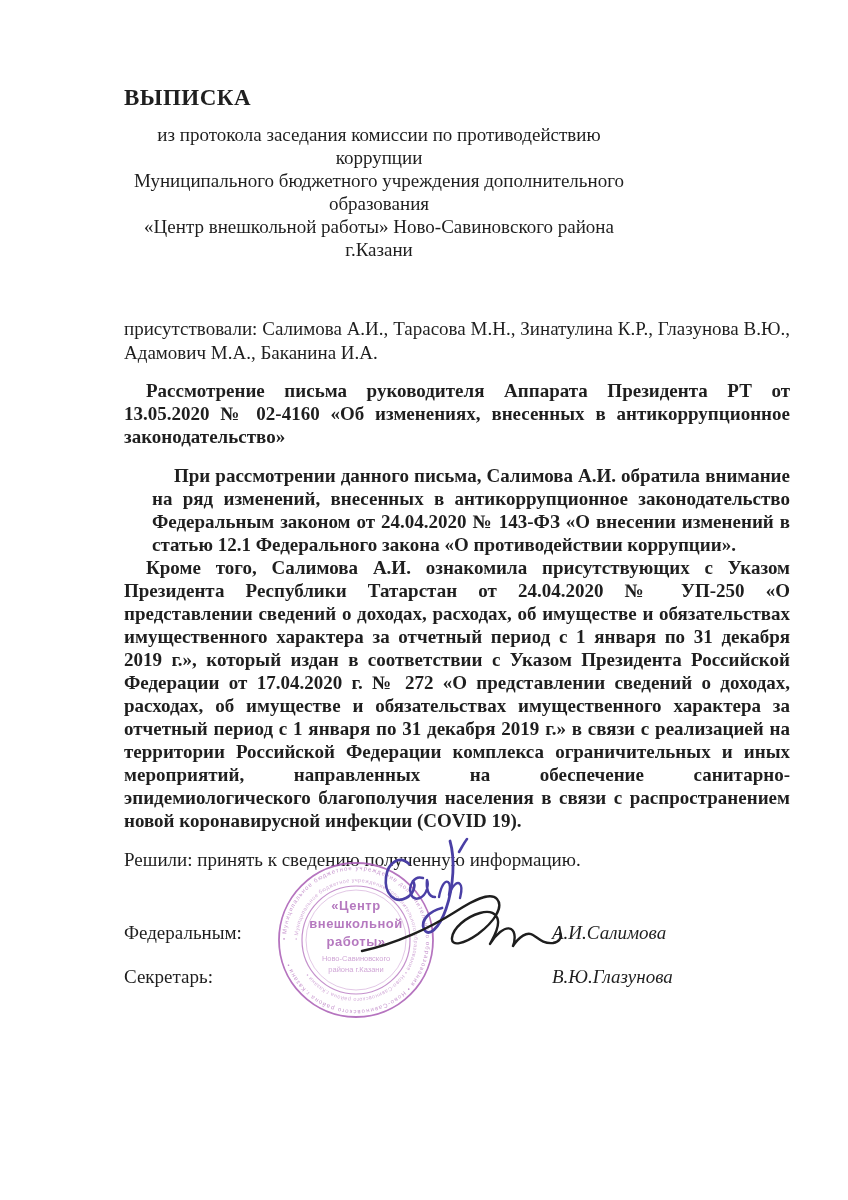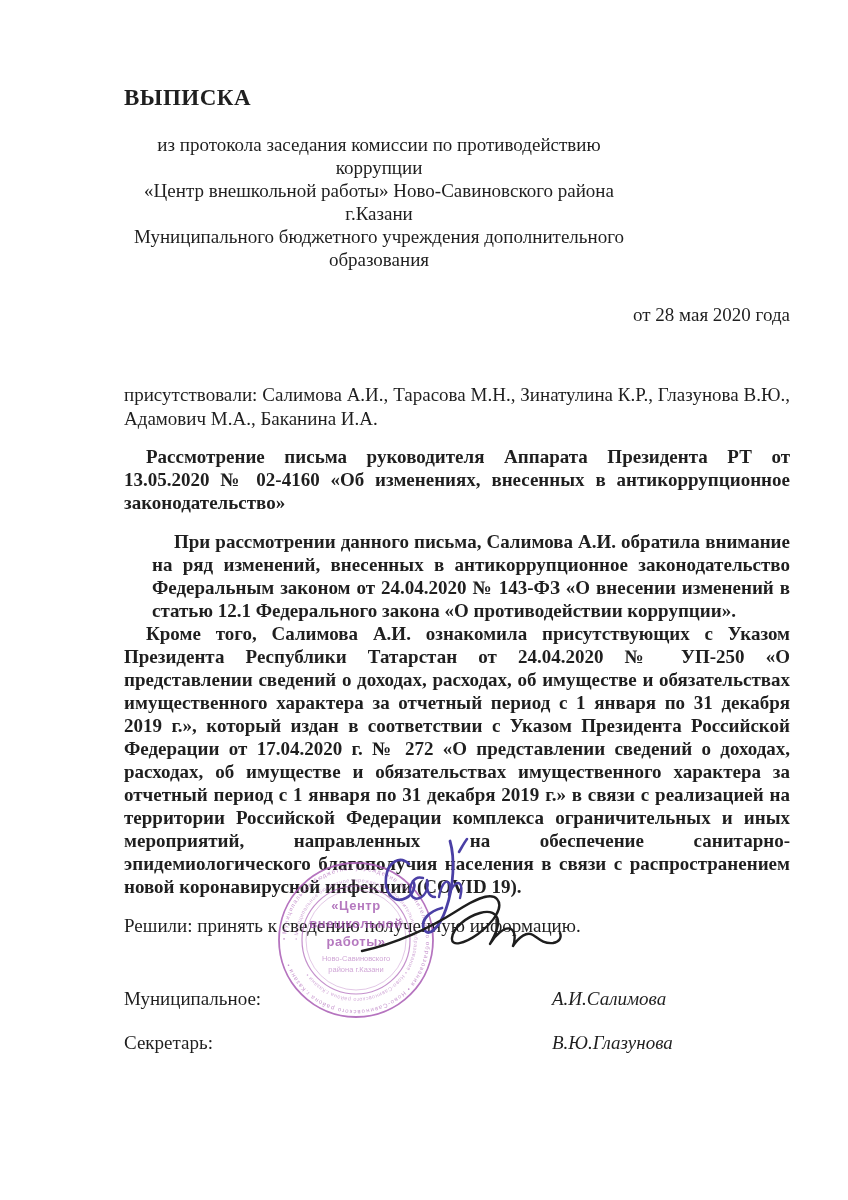--- a/index.html
+++ b/index.html
@@ -21,21 +21,21 @@
   .doc-title {
     margin: 0;
     font-size: 23px;
     line-height: 26px;
     font-weight: bold;
     text-align: left;
     letter-spacing: 0.5px;
   }
 
   .subtitle {
-    margin: 22px 156px 0 0;
+    margin: 12px 156px 0 0;
     text-align: center;
     line-height: 23px;
   }
 
   .doc-date {
     margin-top: 32px;
     text-align: right;
   }
 
   p { margin: 0; hyphens: none; }
@@ -104,40 +104,39 @@
 </style>
 </head>
 <body>
 
 <div class="page">
 
   <h1 class="doc-title">ВЫПИСКА</h1>
 
   <div class="subtitle">
     <div>из протокола заседания комиссии по противодействию коррупции</div>
+    <div>Муниципального бюджетного учреждения дополнительного образования</div>
     <div>«Центр внешкольной работы» Ново-Савиновского района г.Казани</div>
-    <div>Муниципального бюджетного учреждения дополнительного образования</div>
   </div>
 
-  <div class="doc-date">от 28 мая 2020 года</div>
 
   <p class="attendees">присутствовали: Салимова А.И., Тарасова М.Н., Зинатулина К.Р., Глазунова В.Ю., Адамович М.А., Баканина И.А.</p>
 
 
   <p class="justify indent agenda-item">Рассмотрение письма руководителя Аппарата Президента РТ от 13.05.2020 № 02-4160 «Об изменениях, внесенных в антикоррупционное законодательство»</p>
 
   <p class="justify indent body-par-1">При рассмотрении данного письма, Салимова А.И. обратила внимание на ряд изменений, внесенных в антикоррупционное законодательство Федеральным законом от 24.04.2020 № 143-ФЗ «О внесении изменений в статью 12.1 Федерального закона «О противодействии коррупции».</p>
 
   <p class="justify indent body-par-2">Кроме того, Салимова А.И. ознакомила присутствующих с Указом Президента Республики Татарстан от 24.04.2020 № УП-250 «О представлении сведений о доходах, расходах, об имуществе и обязательствах имущественного характера за отчетный период с 1 января по 31 декабря 2019 г.», который издан в соответствии с Указом Президента Российской Федерации от 17.04.2020 г. № 272 «О представлении сведений о доходах, расходах, об имуществе и обязательствах имущественного характера за отчетный период с 1 января по 31 декабря 2019 г.» в связи с реализацией на территории Российской Федерации комплекса ограничительных и иных мероприятий, направленных на обеспечение санитарно-эпидемиологического благополучия населения в связи с распространением новой коронавирусной инфекции (COVID 19).</p>
 
   <p class="resolution">Решили: принять к сведению полученную информацию.</p>
 
   <div class="sig-block">
     <div class="sig-row">
-      <span>Муниципальное:</span>
+      <span>Федеральным:</span>
       <span class="sig-name">А.И.Салимова</span>
     </div>
     <div class="sig-row">
       <span>Секретарь:</span>
       <span class="sig-name">В.Ю.Глазунова</span>
     </div>
   </div>
 
   <svg class="overlay" viewBox="250 828 340 215" xmlns="http://www.w3.org/2000/svg">
 

